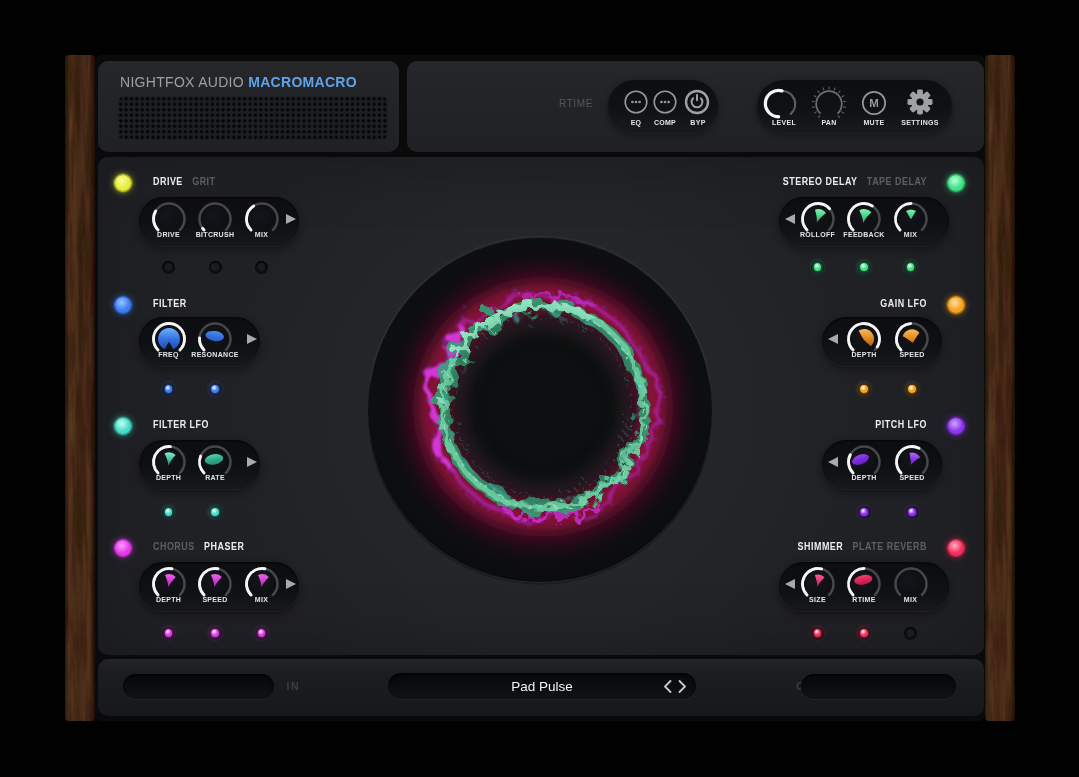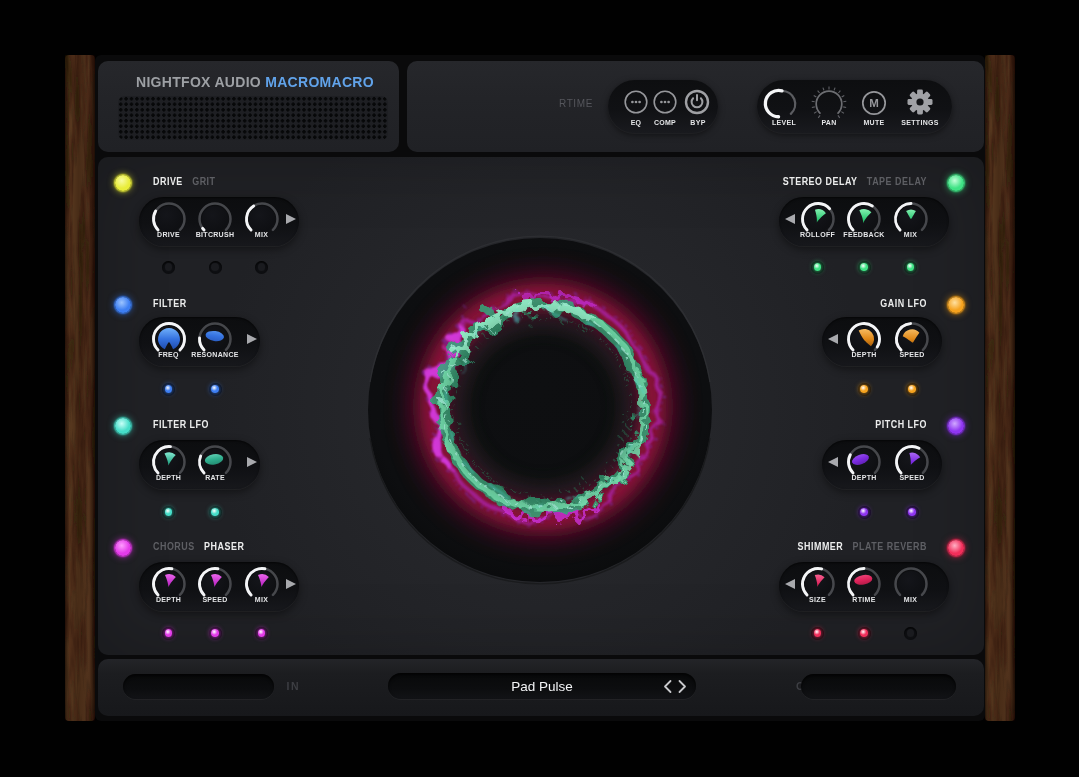--- a/index.html
+++ b/index.html
@@ -8,21 +8,21 @@
 .wood { position:absolute; top:55px; width:30px; height:666px; }
 .panel { position:absolute; background:linear-gradient(180deg,#26272b 0%,#232428 40%,#202125 100%); border-radius:10px; }
 #hleft { left:98px; top:61px; width:300.5px; height:91px; }
 #hright { left:407px; top:61px; width:577px; height:91px; }
 #body { left:98px; top:157px; width:886px; height:498px;
   background:radial-gradient(circle 330px at 442px 253px, #2a2b2f 0%, #242529 60%, #202125 100%),
              linear-gradient(180deg,#26272b,#202125);
   box-shadow:inset 0 0 70px rgba(0,0,0,0.22); }
 #bbar { left:98px; top:659px; width:886px; height:57px;
   background:linear-gradient(180deg,#232428 0%,#1c1d20 25%,#17181b 100%); }
-#logo { position:absolute; left:136px; top:73.5px; font-size:14px; letter-spacing:0.3px; color:#9da0a4; font-weight:bold; }
+#logo { position:absolute; left:120px; top:73.5px; font-size:14px; letter-spacing:0.3px; color:#9da0a4; font-weight:normal; }
 #logo b { color:#61a3ea; }
 #grille { position:absolute; left:118px; top:96px; width:270px; height:44px; border-radius:7px;
   background-color:#1e1f23;
   background-image:radial-gradient(circle 1.5px at 2.7px 2.75px, #070809 98%, transparent);
   background-size:5.4px 5.5px; }
 .mlabel { position:absolute; left:559px; top:97.5px; font-size:10px; letter-spacing:0.6px; color:#55565c; font-weight:normal; }
 .mpill { position:absolute; top:80px; height:53px; border-radius:26.5px;
   background:linear-gradient(180deg,#0d0e10 0%,#101114 55%,#191a1e 100%);
   box-shadow:0 1px 0 rgba(255,255,255,0.04), 0 2px 6px rgba(0,0,0,0.5); }
 .pill { position:absolute; border-radius:24.5px;

